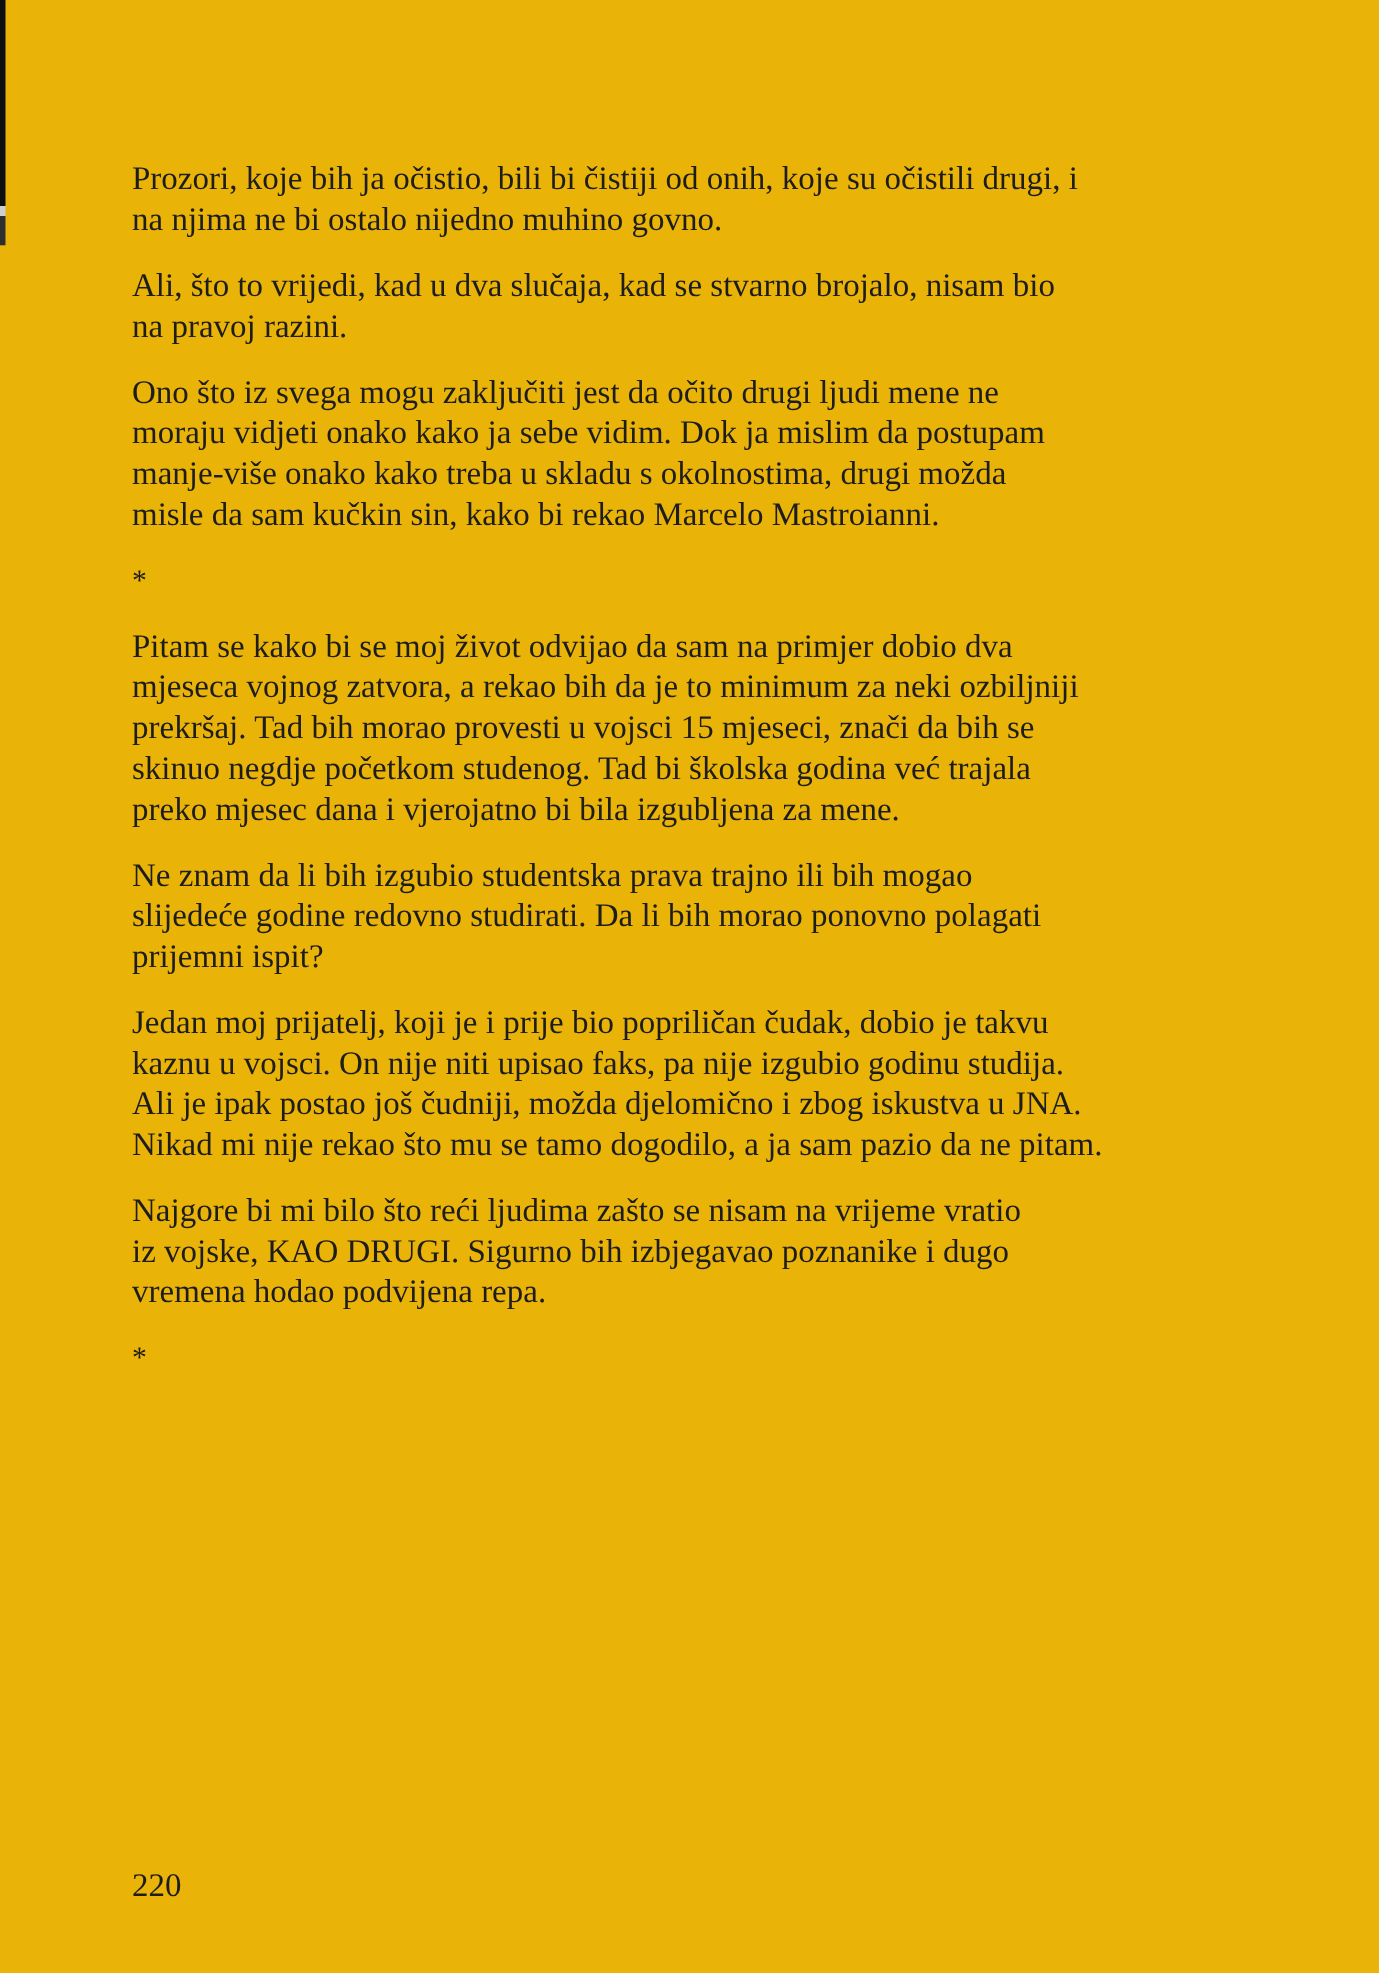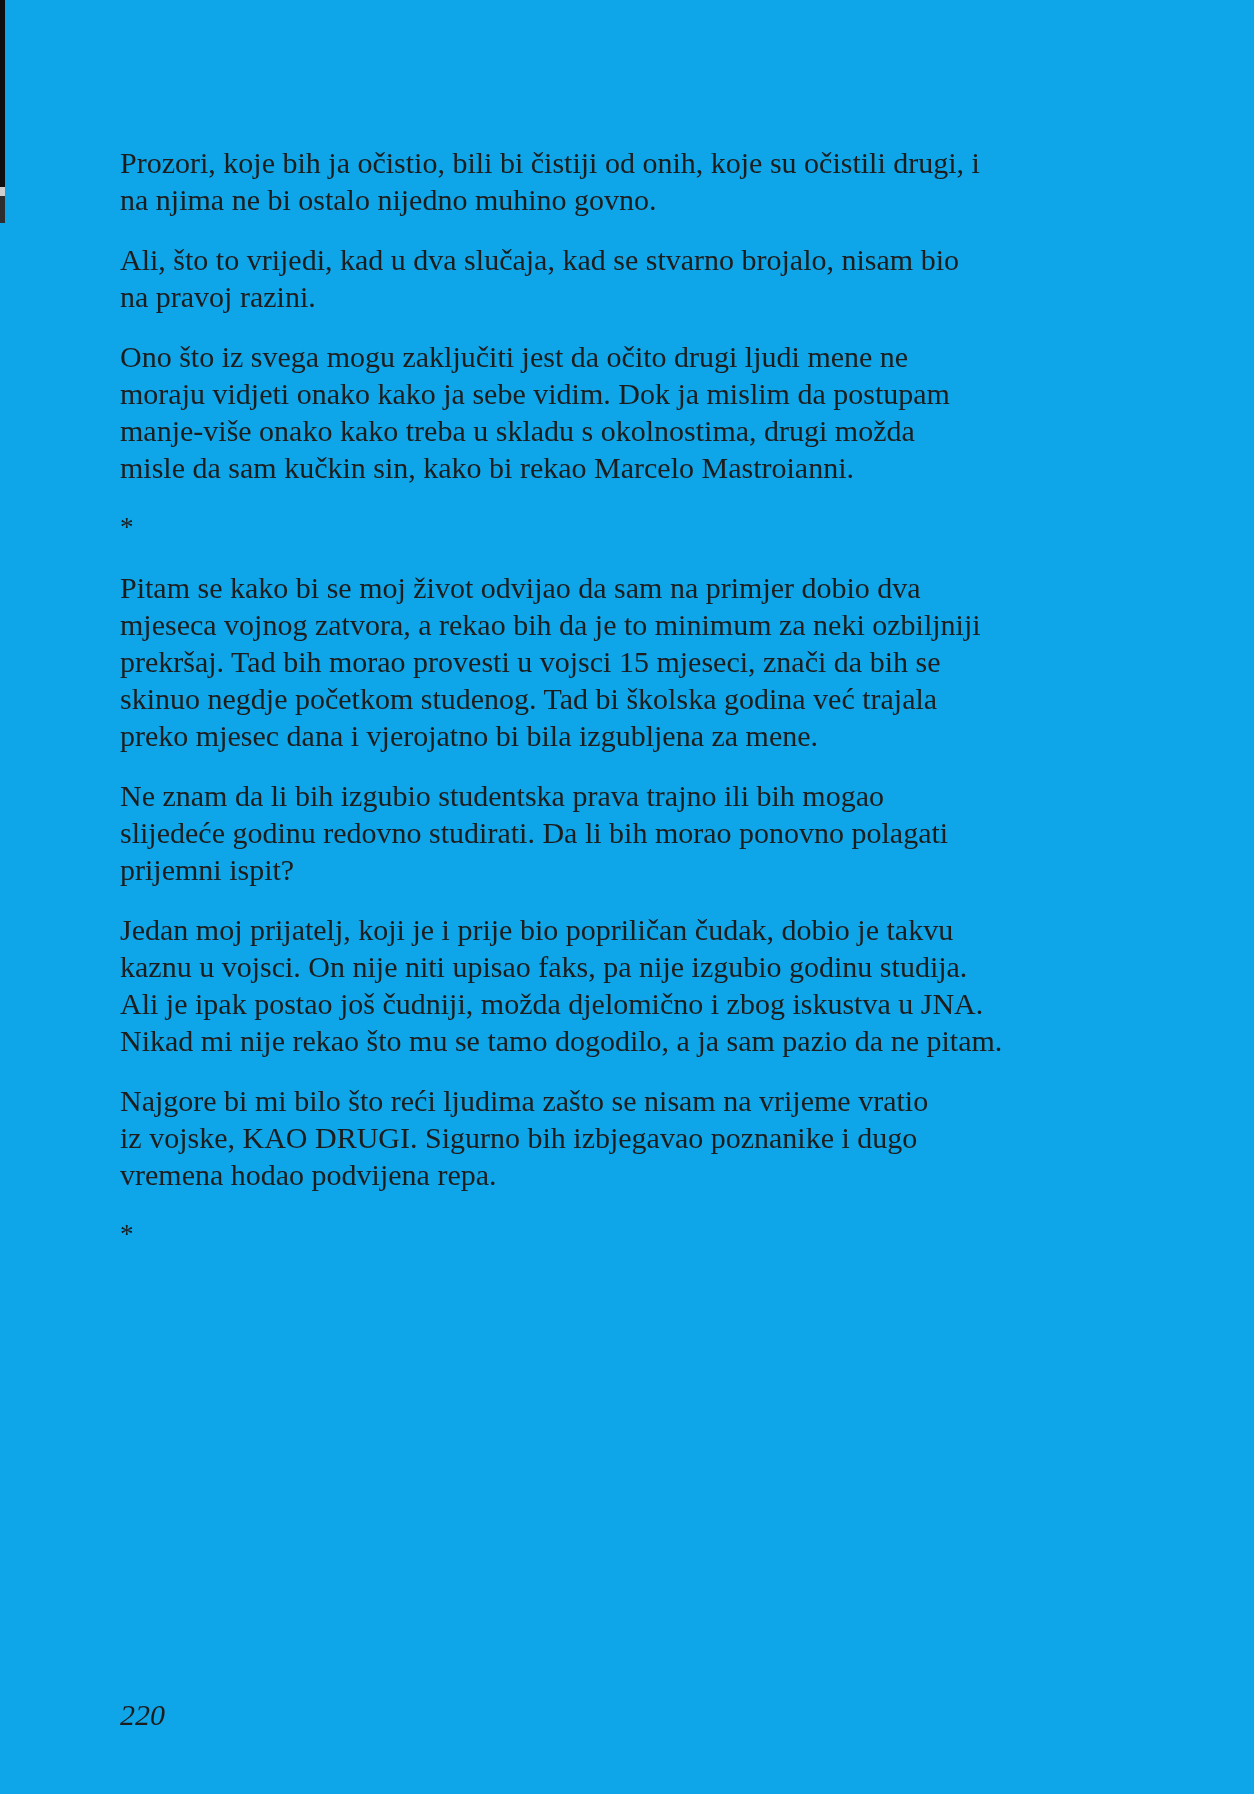--- a/index.html
+++ b/index.html
@@ -48,45 +48,44 @@
     font-size: 27px;
     line-height: 37px;
   }
   .page-number {
     position: absolute;
     left: 120px;
     top: 1696px;
     font-size: 30px;
     line-height: 37px;
     color: #1d1d1d;
-    font-style: italic;
   }
 </style>
 </head>
 <body>
 
-<div class="page" style="background: #0ea5e9;">
+<div class="page" style="background: #eab308;">
   <div class="edge-artifact"></div>
   <div class="content" id="content" style="color: rgb(29, 29, 29);">
       <p>Prozori, koje bih ja očistio, bili bi čistiji od onih, koje su očistili drugi, i
 na njima ne bi ostalo nijedno muhino govno.</p>
       <p>Ali, što to vrijedi, kad u dva slučaja, kad se stvarno brojalo, nisam bio
 na pravoj razini.</p>
       <p>Ono što iz svega mogu zaključiti jest da očito drugi ljudi mene ne
 moraju vidjeti onako kako ja sebe vidim. Dok ja mislim da postupam
 manje-više onako kako treba u skladu s okolnostima, drugi možda
 misle da sam kučkin sin, kako bi rekao Marcelo Mastroianni.</p>
       <p class="separator">*</p>
       <p>Pitam se kako bi se moj život odvijao da sam na primjer dobio dva
 mjeseca vojnog zatvora, a rekao bih da je to minimum za neki ozbiljniji
 prekršaj. Tad bih morao provesti u vojsci 15 mjeseci, znači da bih se
 skinuo negdje početkom studenog. Tad bi školska godina već trajala
 preko mjesec dana i vjerojatno bi bila izgubljena za mene.</p>
       <p>Ne znam da li bih izgubio studentska prava trajno ili bih mogao
-slijedeće godinu redovno studirati. Da li bih morao ponovno polagati
+slijedeće godine redovno studirati. Da li bih morao ponovno polagati
 prijemni ispit?</p>
       <p>Jedan moj prijatelj, koji je i prije bio popriličan čudak, dobio je takvu
 kaznu u vojsci. On nije niti upisao faks, pa nije izgubio godinu studija.
 Ali je ipak postao još čudniji, možda djelomično i zbog iskustva u JNA.
 Nikad mi nije rekao što mu se tamo dogodilo, a ja sam pazio da ne pitam.</p>
       <p>Najgore bi mi bilo što reći ljudima zašto se nisam na vrijeme vratio
 iz vojske, KAO DRUGI. Sigurno bih izbjegavao poznanike i dugo
 vremena hodao podvijena repa.</p>
       <p class="separator">*</p>
     </div>

